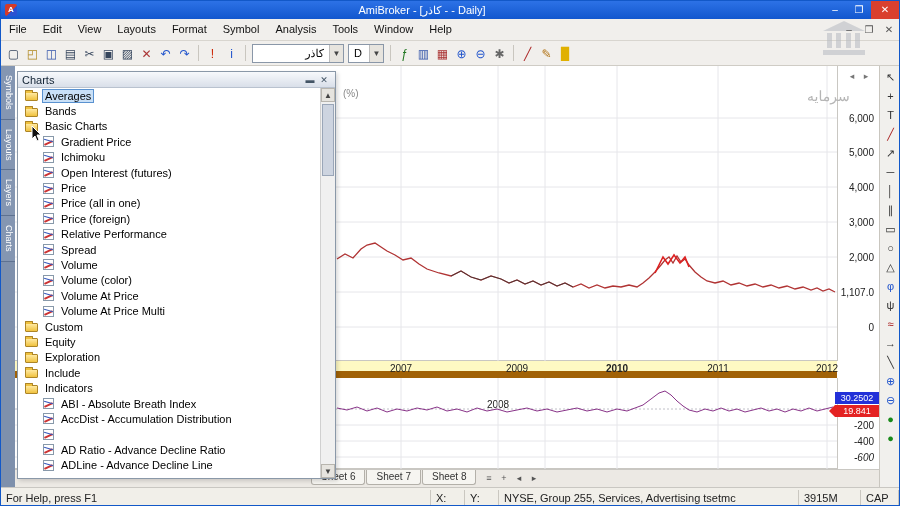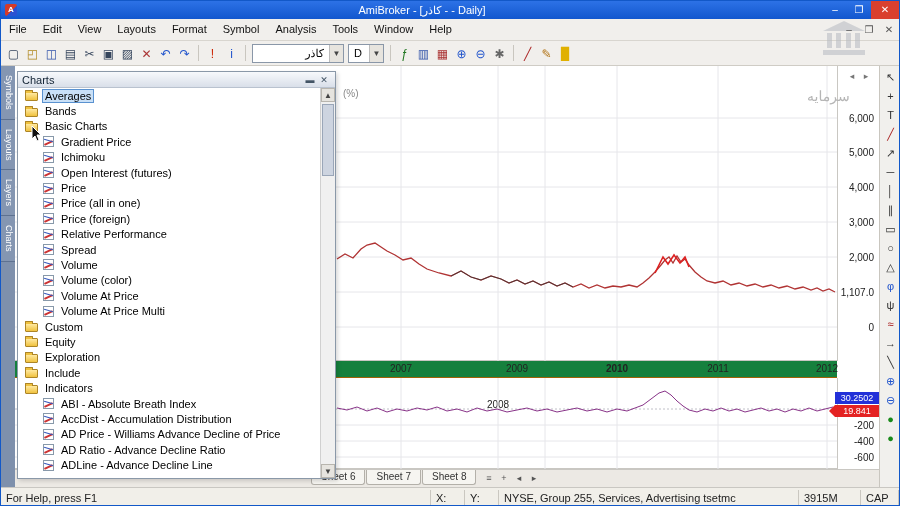--- a/index.html
+++ b/index.html
@@ -39,22 +39,22 @@
   
   .main { position:absolute; left:0; top:65px; width:100%; height:421px; background:#fff; }
   .sidestrip { position:absolute; left:0; top:0; width:14px; height:100%; background:#7e90ac; }
   .stab { writing-mode:vertical-rl; color:#fff; font-size:9px; padding:9px 1px; text-align:center;
     border-bottom:1px solid #5d7190; width:14px; background:#8496b2; }
   .region { position:absolute; left:14px; top:0; width:864px; height:421px; background:#fff; }
   
   .pane1 { position:absolute; left:0; top:0; width:822px; height:295px; border-bottom:1px solid #c9c7c2; }
   .axis1 { position:absolute; left:822px; top:0; width:42px; height:295px; border-left:1px solid #c9c7c2; font-size:10px; color:#222; }
   .ylab { position:absolute; right:5px; transform:translateY(-50%); white-space:nowrap; }
-  .yearstrip { position:absolute; left:0; top:295px; width:822px; height:17px; background:#15803d;
-    border-bottom:1px solid #a16207; font-size:10px; color:#222; }
+  .yearstrip { position:absolute; left:0; top:295px; width:822px; height:17px; background:#fef9c3;
+    border-bottom:7px solid #a16207; font-size:10px; color:#222; }
   .yr { position:absolute; top:2px; transform:translateX(-50%); }
   .yr[data-bold="true"] { font-weight:bold; }
   
   .pane2 { position:absolute; left:0; top:312px; width:822px; height:91px; border-bottom:1px solid #c9c7c2; }
   .axis2 { position:absolute; left:822px; top:312px; width:42px; height:91px; border-left:1px solid #c9c7c2; font-size:10px; color:#222; }
   .badge { position:absolute; left:820px; width:44px; height:12px; color:#fff; font-size:9px;
     line-height:12px; text-align:center; z-index:3; }
   .badge-blue { top:326px; background:#2230d8; }
   .badge-red  { top:339px; background:#e42222; }
   .badge-red::before { content:""; position:absolute; left:-6px; top:0;
@@ -269,21 +269,21 @@
             <line x1="703" y1="0" x2="703" y2="91"></line>
               <line x1="812" y1="0" x2="812" y2="91"></line>
           </g>
           <line x1="0" y1="31" x2="822" y2="31" stroke="#c0c0c8" stroke-dasharray="2,2"></line>
           <polyline fill="none" stroke="#883388" stroke-width="1" points="322,30 332,32 342,29 352,33 362,30 372,34 382,31 392,33 402,30 412,32 422,29 432,33 442,31 452,34 462,30 472,33 482,31 492,34 502,32 512,30 522,33 532,31 542,34 552,32 562,30 572,33 582,31 592,34 602,31 612,33 620,30 628,27 636,21 644,15 650,13 656,17 662,23 668,28 674,32 682,34 690,31 698,33 706,30 714,33 722,31 730,34 738,32 746,30 754,33 762,31 770,34 778,31 786,33 794,30 802,33 810,31 818,29"></polyline>
         </svg>
       </div>
       <div class="axis2" data-name="indicator-axis">
           <span class="ylab" data-name="axis-label" style="top: 47px;">-200</span>
           <span class="ylab" data-name="axis-label" style="top: 63px;">-400</span>
-          <span class="ylab" data-name="axis-label" style="top: 79px;">-600</span>
+          <span class="ylab" data-name="axis-label" style="top: 79px; font-style: italic;">-600</span>
         </div>
       <div class="badge badge-blue" data-name="indicator-value-badge">30.2502</div>
       <div class="badge badge-red" data-name="last-value-marker">19.841</div>
 
       <div class="sheetrow" data-name="sheet-tab-bar">
         <span class="sheettabs">
             <span class="stab2" data-name="tab-sheet-6">Sheet 6</span>
             <span class="stab2" data-name="tab-sheet-7">Sheet 7</span>
             <span class="stab2" data-name="tab-sheet-8">Sheet 8</span>
           </span>
@@ -410,21 +410,20 @@
         <div class="trow" data-name="tree-item" data-icon="formula" data-indent="1">
     <span class="ticon" data-name="tree-item-icon"></span>
     <span class="tlbl" data-name="tree-item-label">ABI - Absolute Breath Index</span>
   </div>
         <div class="trow" data-name="tree-item" data-icon="formula" data-indent="1">
     <span class="ticon" data-name="tree-item-icon"></span>
     <span class="tlbl" data-name="tree-item-label">AccDist - Accumulation Distribution</span>
   </div>
         <div class="trow" data-name="tree-item" data-icon="formula" data-indent="1">
     <span class="ticon" data-name="tree-item-icon"></span>
-    <span class="tlbl" data-name="tree-item-label">AD Price - Williams Advance Decline of Price</span>
   </div>
         <div class="trow" data-name="tree-item" data-icon="formula" data-indent="1">
     <span class="ticon" data-name="tree-item-icon"></span>
     <span class="tlbl" data-name="tree-item-label">AD Ratio - Advance Decline Ratio</span>
   </div>
         <div class="trow" data-name="tree-item" data-icon="formula" data-indent="1">
     <span class="ticon" data-name="tree-item-icon"></span>
     <span class="tlbl" data-name="tree-item-label">ADLine - Advance Decline Line</span>
   </div>
       </div>

